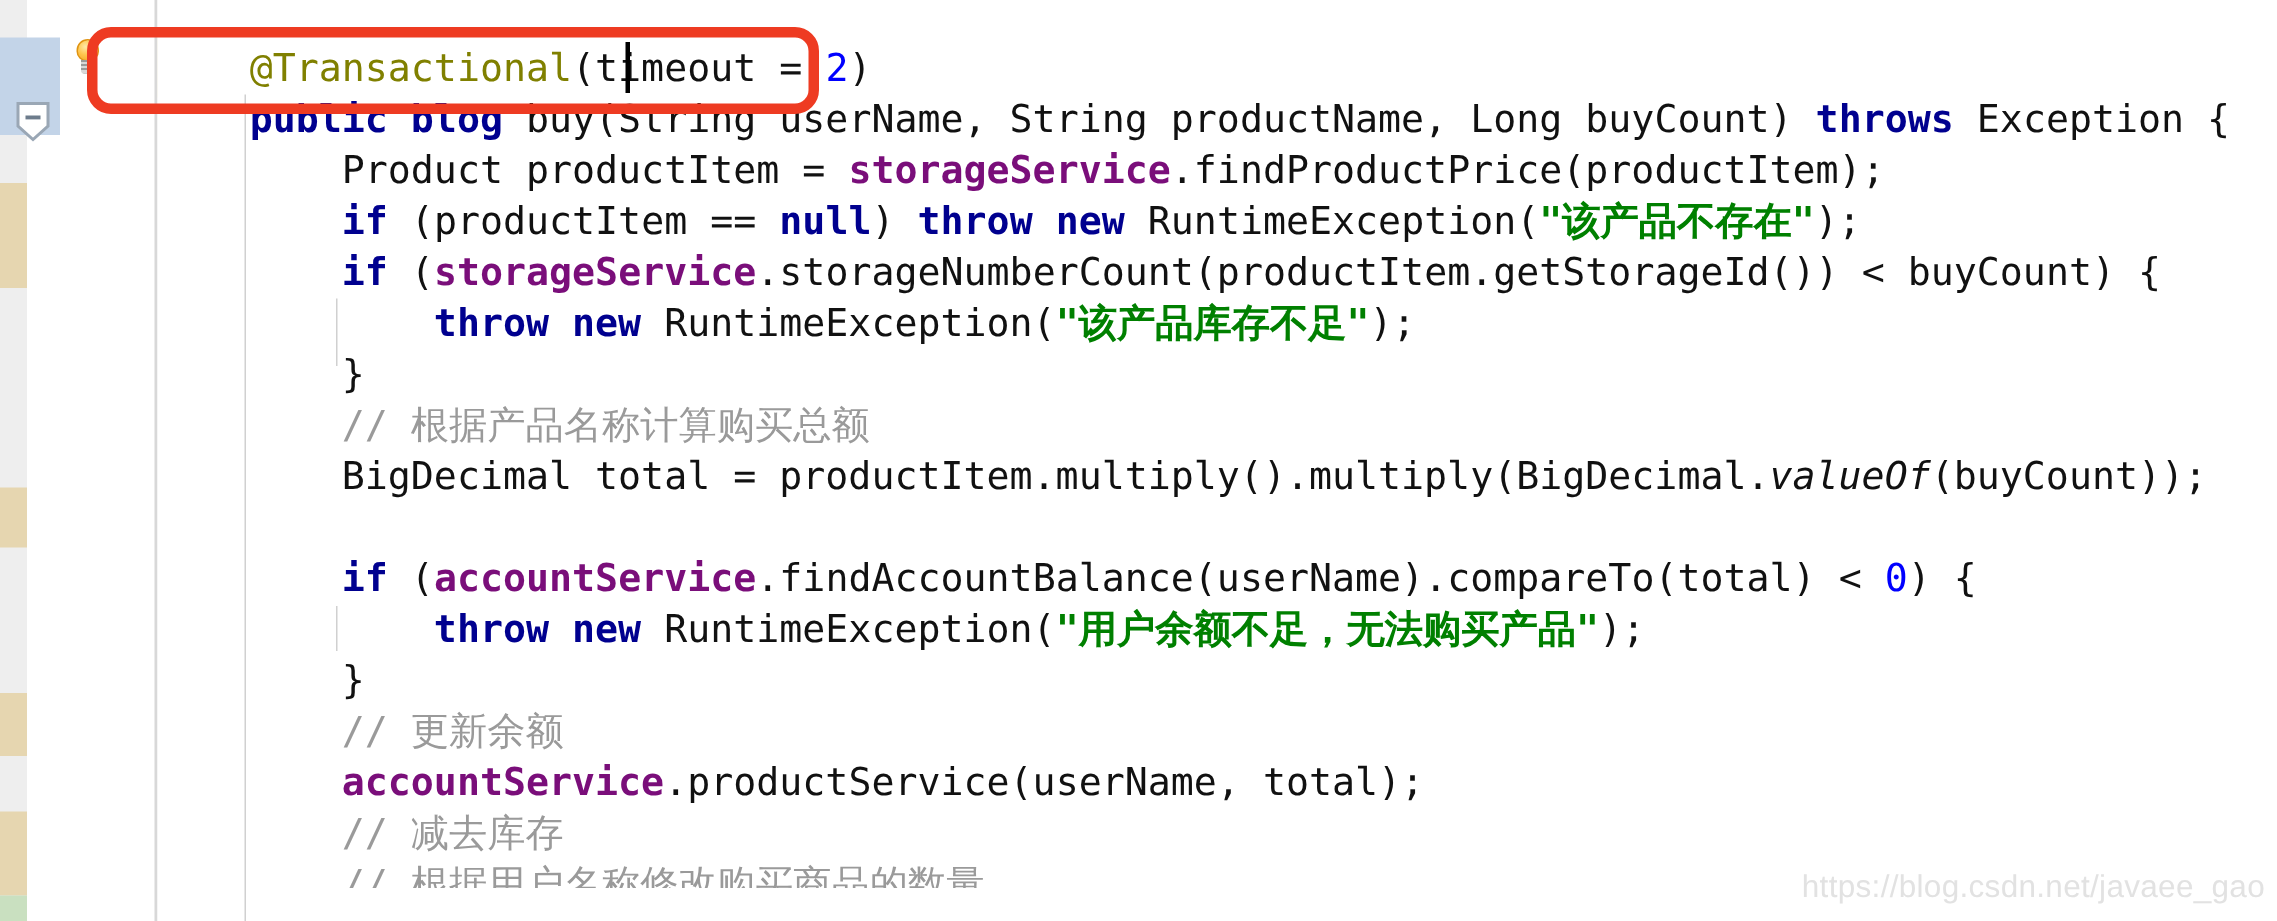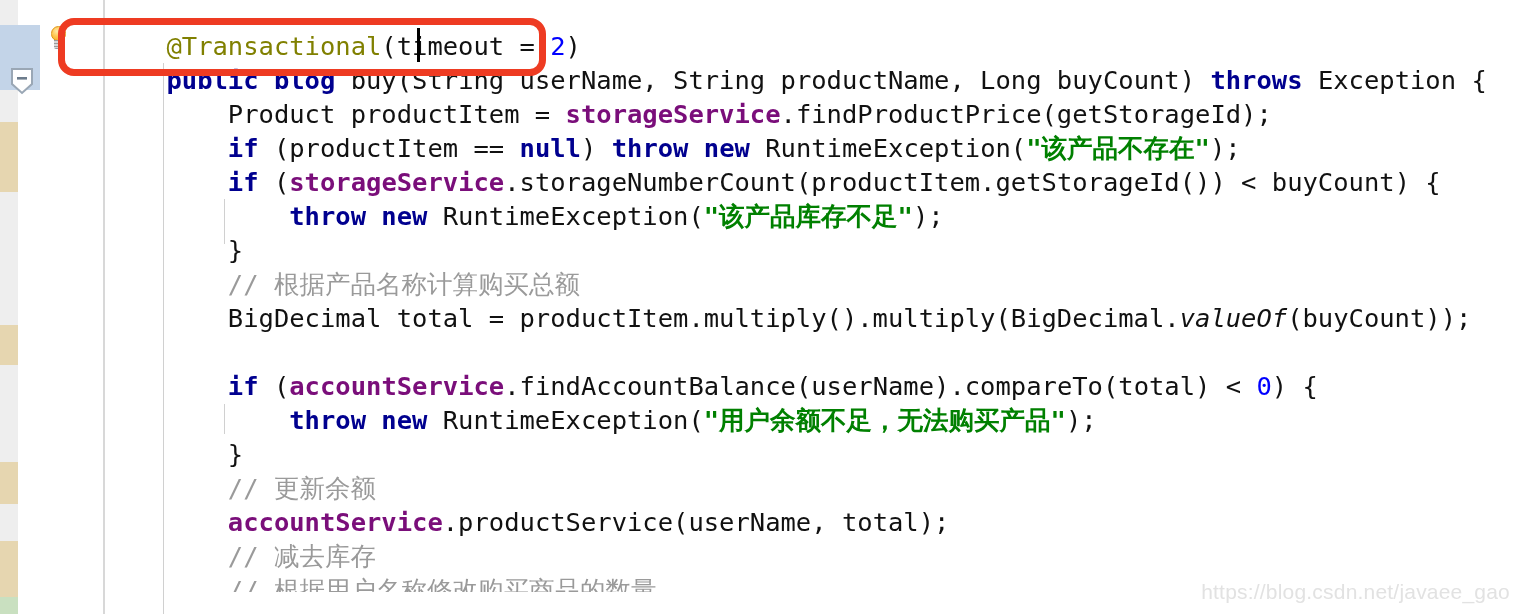--- a/index.html
+++ b/index.html
@@ -193,21 +193,21 @@
     <svg class="shield" viewBox="0 0 24 27">
       <path d="M2 1 H22 V16 L12 25 L2 16 Z" fill="#ffffff" stroke="#9aa7b5" stroke-width="2"></path>
       <rect x="7" y="9" width="10" height="2.6" fill="#6d7c8c"></rect>
     </svg>
   </div>
 
   <div id="code">
     <div id="lines">
         <div class="line"><span>    </span><span class="ann">@Transactional</span><span class="plain">(timeout = </span><span class="num">2</span><span class="plain">)</span></div>
         <div class="line"><span>    </span><span class="kw">public blog</span><span class="plain"> buy(String userName, String productName, Long buyCount) </span><span class="kw">throws</span><span class="plain"> Exception {</span></div>
-        <div class="line"><span>        </span><span class="plain">Product productItem = </span><span class="fld">storageService</span><span class="plain">.findProductPrice(getStorageId);</span></div>
+        <div class="line"><span>        </span><span class="plain">Product productItem = </span><span class="fld">storageService</span><span class="plain">.findProductPrice(productItem);</span></div>
         <div class="line"><span>        </span><span class="kw">if</span><span class="plain"> (productItem == </span><span class="kw">null</span><span class="plain">) </span><span class="kw">throw new</span><span class="plain"> RuntimeException(</span><span class="str">"该产品不存在"</span><span class="plain">);</span></div>
         <div class="line"><span>        </span><span class="kw">if</span><span class="plain"> (</span><span class="fld">storageService</span><span class="plain">.storageNumberCount(productItem.getStorageId()) &lt; buyCount) {</span></div>
         <div class="line"><span>            </span><span class="kw">throw new</span><span class="plain"> RuntimeException(</span><span class="str">"该产品库存不足"</span><span class="plain">);</span></div>
         <div class="line"><span>        </span><span class="plain">}</span></div>
         <div class="line"><span>        </span><span class="cmt">// 根据产品名称计算购买总额</span></div>
         <div class="line"><span>        </span><span class="plain">BigDecimal total = productItem.multiply().multiply(BigDecimal.</span><span class="stat">valueOf</span><span class="plain">(buyCount));</span></div>
         <div class="line"><span>    </span><span class="plain"></span></div>
         <div class="line"><span>        </span><span class="kw">if</span><span class="plain"> (</span><span class="fld">accountService</span><span class="plain">.findAccountBalance(userName).compareTo(total) &lt; </span><span class="num">0</span><span class="plain">) {</span></div>
         <div class="line"><span>            </span><span class="kw">throw new</span><span class="plain"> RuntimeException(</span><span class="str">"用户余额不足，无法购买产品"</span><span class="plain">);</span></div>
         <div class="line"><span>        </span><span class="plain">}</span></div>

